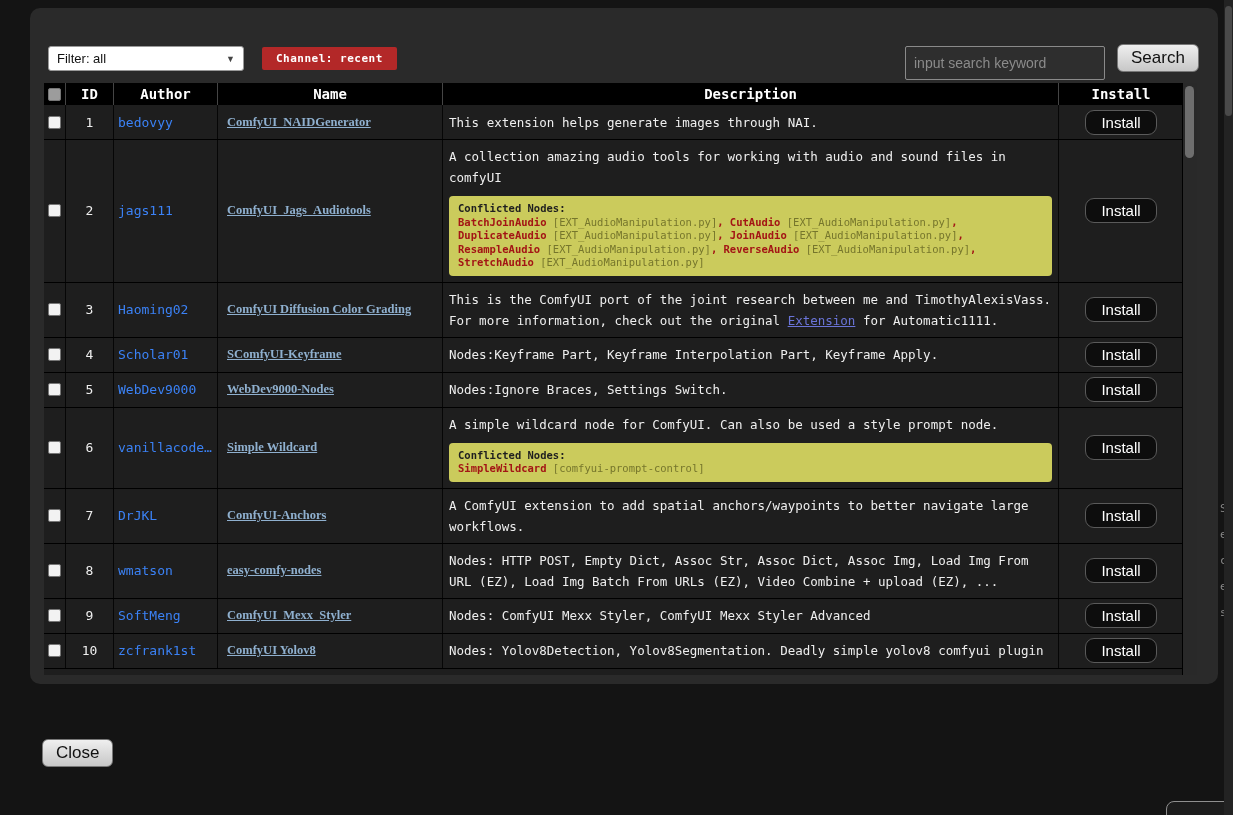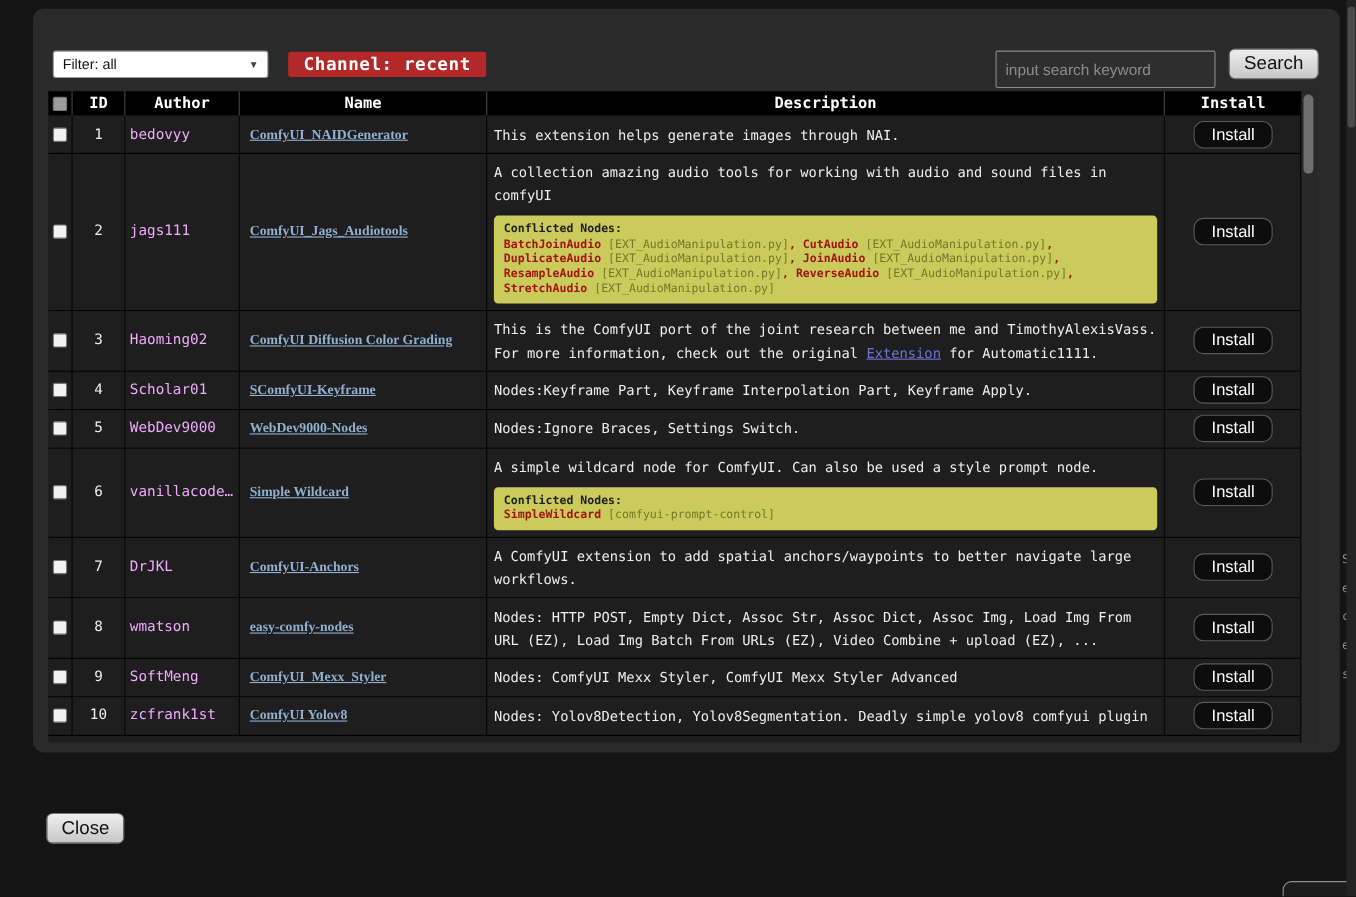--- a/index.html
+++ b/index.html
@@ -10,21 +10,21 @@
            background:#2a2a2a; border-radius:10px; }
 
   
   .filter-select { position:absolute; left:18px; top:38px; width:196px; height:25px;
       background:#ffffff; border:1px solid #999; border-radius:3px; box-sizing:border-box;
       display:flex; align-items:center; justify-content:space-between; padding:0 8px;
       color:#111; font:13px "Liberation Sans", sans-serif; cursor:pointer; }
   .filter-arrow { font-size:9px; color:#444; }
 
   .channel-badge { position:absolute; left:232px; top:39px; height:23px; padding:0 14px;
-      color:#fff; font-weight:bold; font-size:16px; letter-spacing:.5px;
+      color:#fff; font-weight:bold; font-size:11px; letter-spacing:.5px;
       display:flex; align-items:center; border-radius:2px; background:var(--badge-bg,#b32828); }
 
   .search-input { position:absolute; left:875px; top:38px; width:200px; height:26px;
       box-sizing:border-box; background:#2e2e2e; border:1px solid #8a8a8a; border-radius:2px;
       color:#ddd; font:14px "Liberation Sans", sans-serif; padding:16px 8px; }
   .search-input::placeholder { color:#8b8b8b; }
 
   .btn-light { background:linear-gradient(#efefef,#c7c7c7); border:1px solid #777;
       border-radius:6px; color:#111; font:17px "Liberation Sans", sans-serif;
       padding:3px 13px; cursor:pointer; }
@@ -36,21 +36,21 @@
   .thead, .trow { display:grid; grid-template-columns:22px 48px 104px 225px 616px 124px; width:1139px; }
   .thead { background:#000; height:22px; }
   .th { color:#fff; font-weight:bold; font-size:14px; display:flex; align-items:center;
         justify-content:center; border-right:1px solid #454545; height:100%; box-sizing:border-box; }
   .th:last-child { border-right:none; }
   .tbody { height:570px; overflow:hidden; }
   .trow { border-bottom:1px solid #000; background:#1e1e1e; min-height:34px; }
   .td { display:flex; align-items:center; border-right:1px solid #060606; box-sizing:border-box; }
   .col-check { justify-content:center; }
   .col-id { justify-content:center; color:#eee; font-size:13px; }
-  .col-author { padding:0 4px; color:#f0abfc; font-size:13px; overflow:hidden; white-space:nowrap; }
+  .col-author { padding:0 4px; color:#3b82f6; font-size:13px; overflow:hidden; white-space:nowrap; }
   .col-name { padding:4px 9px; }
   .name-link { color:var(--accent-link,#8fb0cf); font-weight:bold; font-size:12.5px;
       line-height:21px; text-decoration:underline; cursor:pointer;font-family:Liberation Serif, serif; }
   .col-desc { padding:6px; color:#eee; font-size:12.5px; line-height:21px;
       flex-direction:column; align-items:flex-start; justify-content:center; }
   .desc-text { width:100%; }
   .desc-link { color:var(--desc-link,#6a74d8); text-decoration:underline; cursor:pointer; }
   .col-install { justify-content:center; border-right:none; }
   .install-btn { background:#0d0d0d; color:#fff; border:1px solid #5a5a5a; border-radius:9px;
       font:15px "Liberation Sans", sans-serif; padding:3px 15px; cursor:pointer; }

